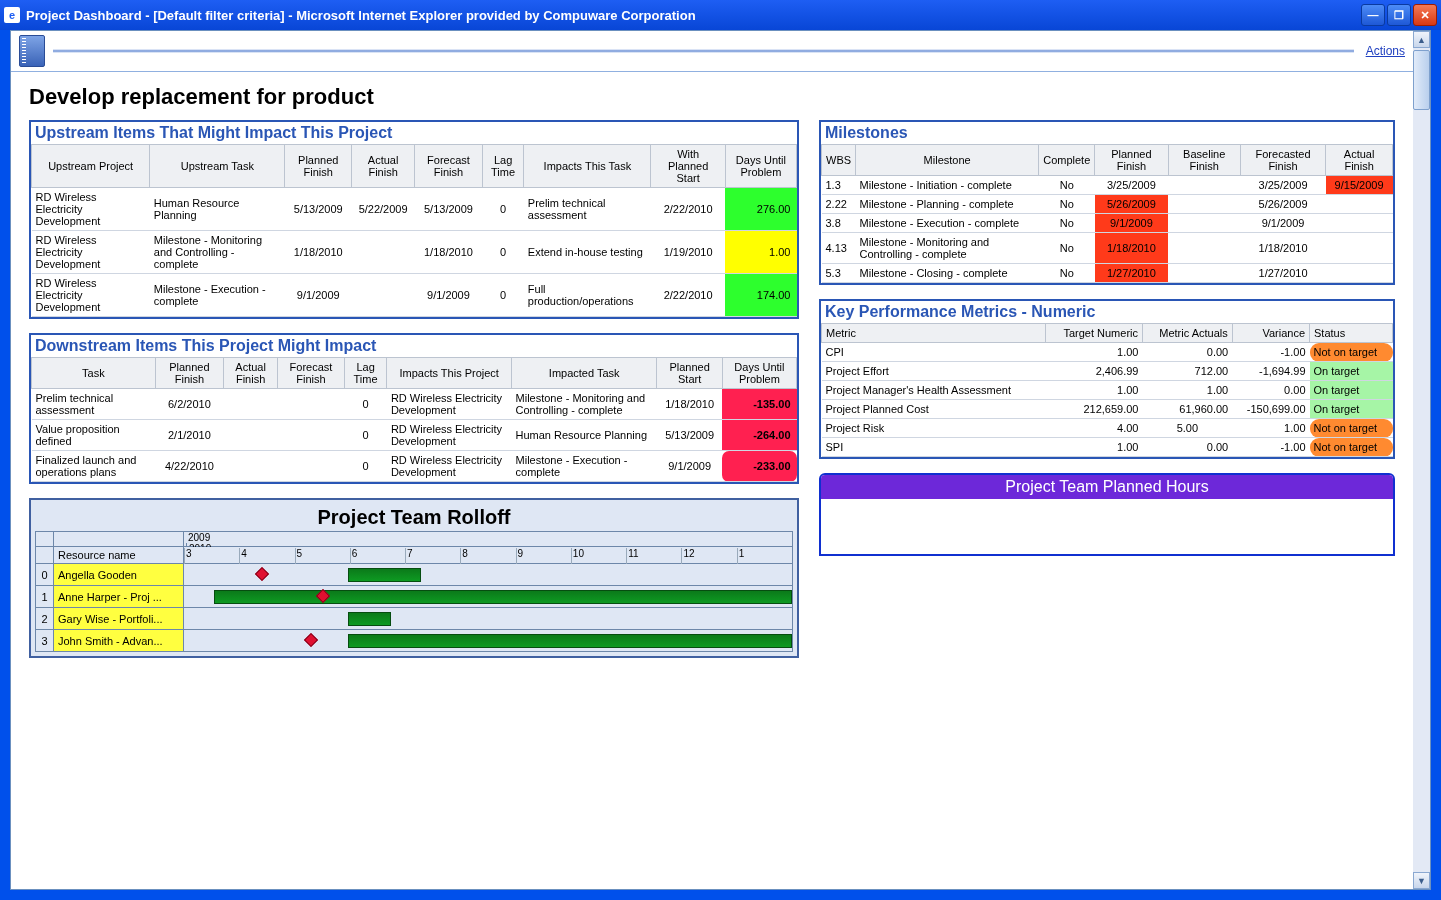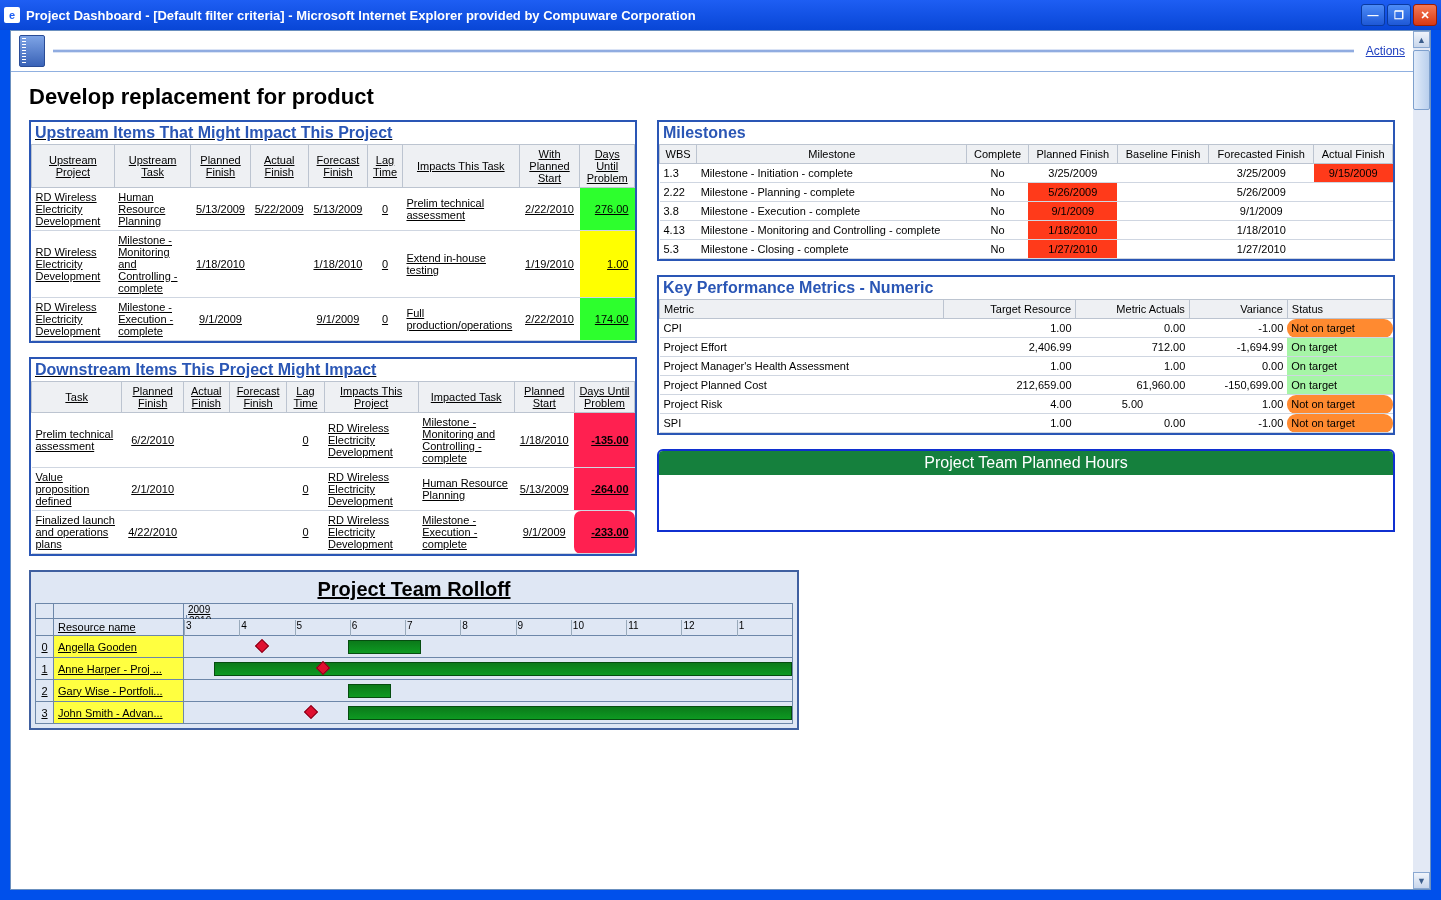--- a/index.html
+++ b/index.html
@@ -26,21 +26,21 @@
 .header-strip { display:flex; align-items:center; padding:4px 8px; border-bottom:1px solid #90b0e0; }
 .header-strip .notebook-icon { width:26px; height:32px; background:linear-gradient(#7ea4e6,#3a63b7); border:1px solid #2a4c96; border-radius:2px; position:relative; }
 .header-strip .notebook-icon:before { content:""; position:absolute; left:2px; top:2px; bottom:2px; width:4px; background: repeating-linear-gradient(#fff 0 1px, transparent 1px 3px); }
 .header-strip .hline { flex:1; height:4px; margin-left:8px; background:linear-gradient(#fff,#6b90d6,#fff); }
 .actions-link { color:#2040c0; text-decoration:underline; font-size:12px; margin-left:12px; }
 
 .page-pad { padding:12px 18px; }
 h1.page-title { font-size:22px; font-weight:bold; margin-bottom:10px; }
 
 .two-col { display:flex; gap:20px; }
-.col-l { width:608px;text-decoration:underline; }
+.col-l { width:770px; }
 .col-r { flex:1; }
 
 
 .panel { border:2px solid #2a56b5; margin-bottom:14px; background:#fff; }
 .panel-title { color:#2a56b5; font-size:16px; font-weight:bold; padding:2px 4px; }
 table.grid { width:100%; border-collapse:collapse; font-size:11px; }
 table.grid th { background:#eef0f3; border:1px solid #bcc4d0; padding:3px 4px; text-align:center; font-weight:normal; }
 table.grid td { border-top:1px solid #cfd6e1; border-bottom:1px solid #cfd6e1; padding:3px 4px; vertical-align:middle; }
 table.grid td.num { text-align:right; padding-right:6px; }
 table.grid td.ctr, table.grid th.ctr { text-align:center; }
@@ -61,21 +61,21 @@
 .rolloff .head-name { background:#dfe7f4; padding:2px 4px; }
 .rolloff .year-row td { font-size:10px; padding-left:2px; }
 .rolloff .scale-cell { position:relative; height:14px; background:#dfe7f4; }
 .rolloff .scale-cell .tick { display:inline-block; width:calc(100%/11); font-size:10px; border-left:1px solid #9ab; height:100%; padding-left:1px; }
 .rolloff .bar-cell { position:relative; height:22px; background:#dfe7f4; }
 .rolloff .bar { position:absolute; height:14px; top:4px; background:linear-gradient(#0b7a1a,#0e9a22); border:1px solid #064d10; }
 .rolloff .diamond { position:absolute; width:10px; height:10px; transform:rotate(45deg); background:#e01030; border:1px solid #800018; top:5px; }
 
 
 .plannedhours { border:2px solid #1030d0; background:#fff; border-radius:6px 6px 0 0; overflow:hidden; margin-top:8px; }
-.plannedhours .hdr { background:#15803d; color:#fff; text-align:center; font-size:16px; padding:3px 0; font-weight:normal; }
+.plannedhours .hdr { background:#6d28d9; color:#fff; text-align:center; font-size:16px; padding:3px 0; font-weight:normal; }
 .plannedhours .body { height:55px; }
 </style>
 </head>
 <body>
 
 <div class="titlebar">
   <span class="ie-icon">e</span>
   <span class="title-text">Project Dashboard - [Default filter criteria] - Microsoft Internet Explorer provided by Compuware Corporation</span>
   <div class="win-btns">
     <div class="win-btn">—</div>
@@ -330,21 +330,21 @@
                 </tbody>
             </table>
           </div>
 
           <div class="panel">
             <div class="panel-title">Key Performance Metrics - Numeric</div>
             <table class="grid">
               <thead>
                   <tr id="metrics-head">
                     <th style="text-align: left;">Metric</th>
-                    <th style="text-align: right;">Target Resource</th>
+                    <th style="text-align: right;">Target Numeric</th>
                     <th style="text-align: right;">Metric Actuals</th>
                     <th style="text-align: right;">Variance</th>
                     <th style="text-align: left;">Status</th>
                   </tr>
                 </thead>
               <tbody id="metrics-body">
                   <tr>
                     <td style="text-align: left;">CPI</td>
                     <td style="text-align: right;">1.00</td>
                     <td style="text-align: right;">0.00</td>

